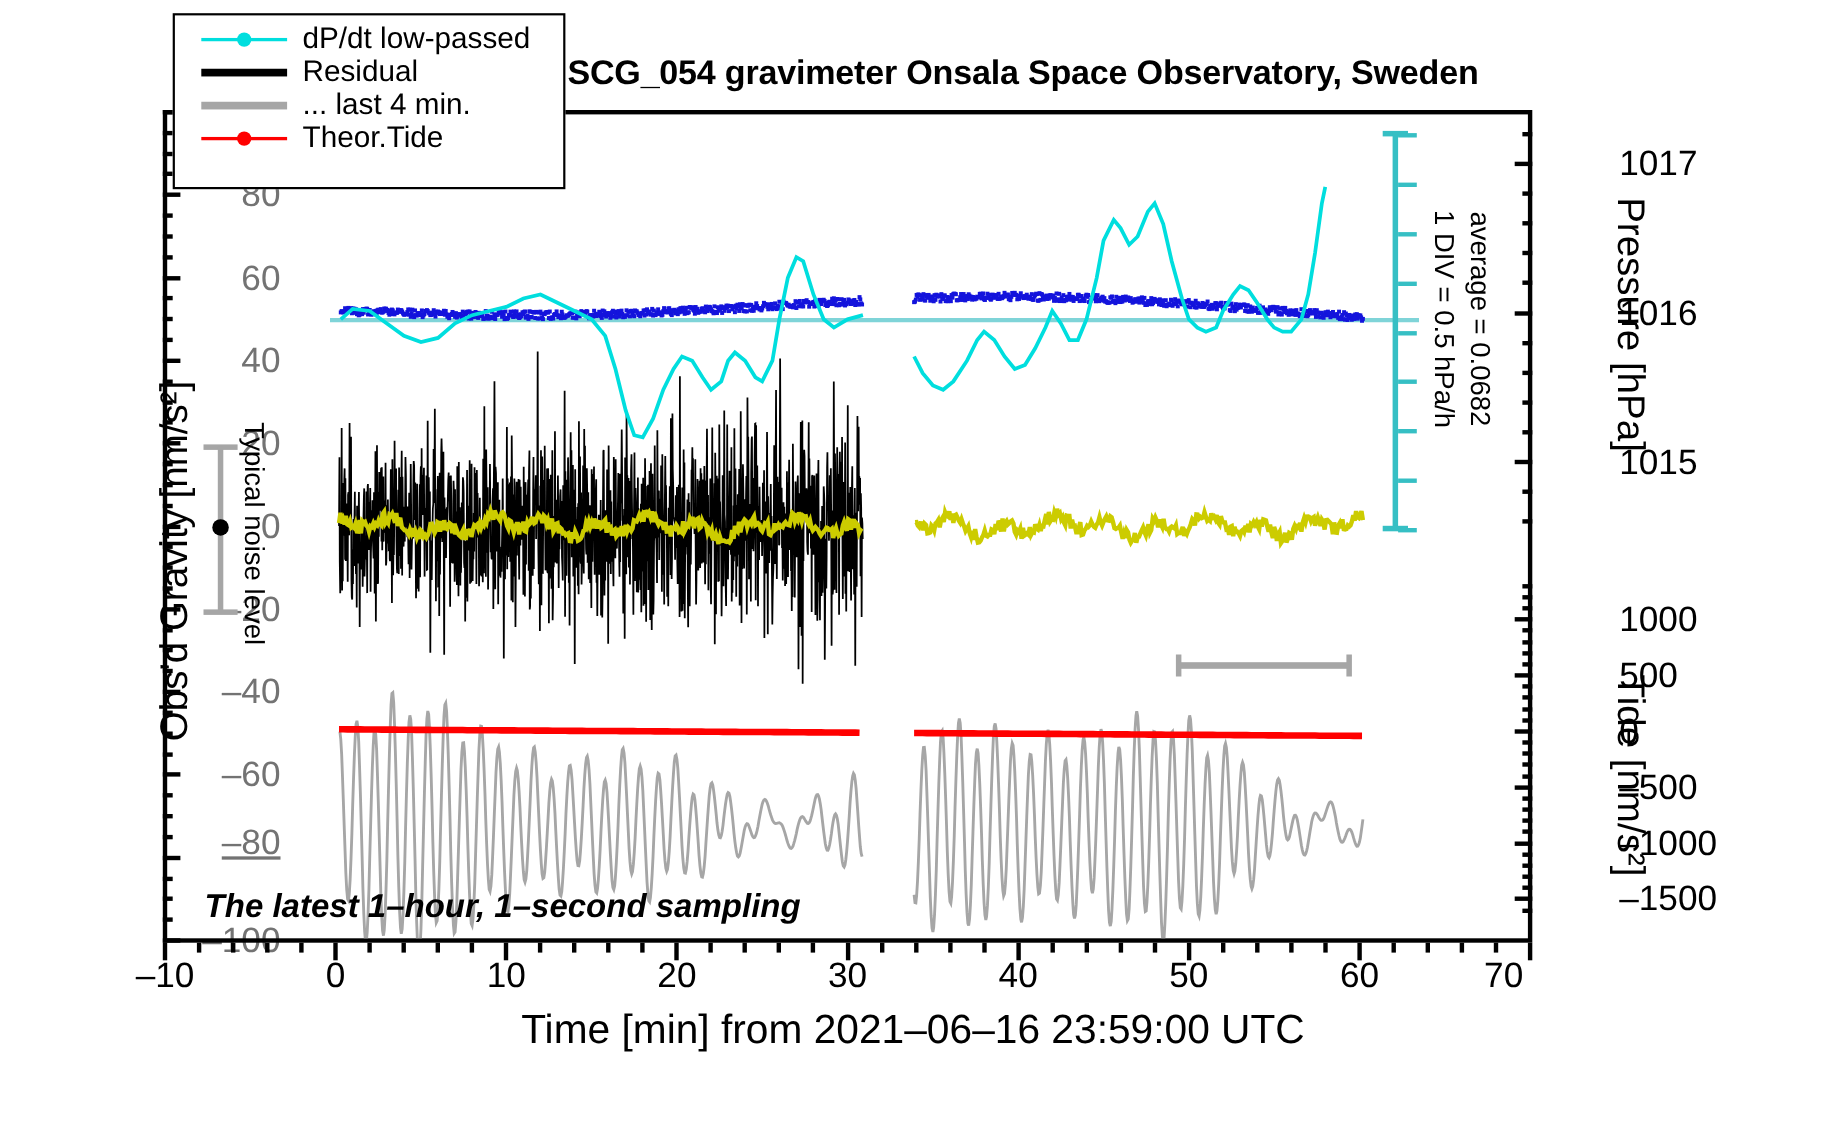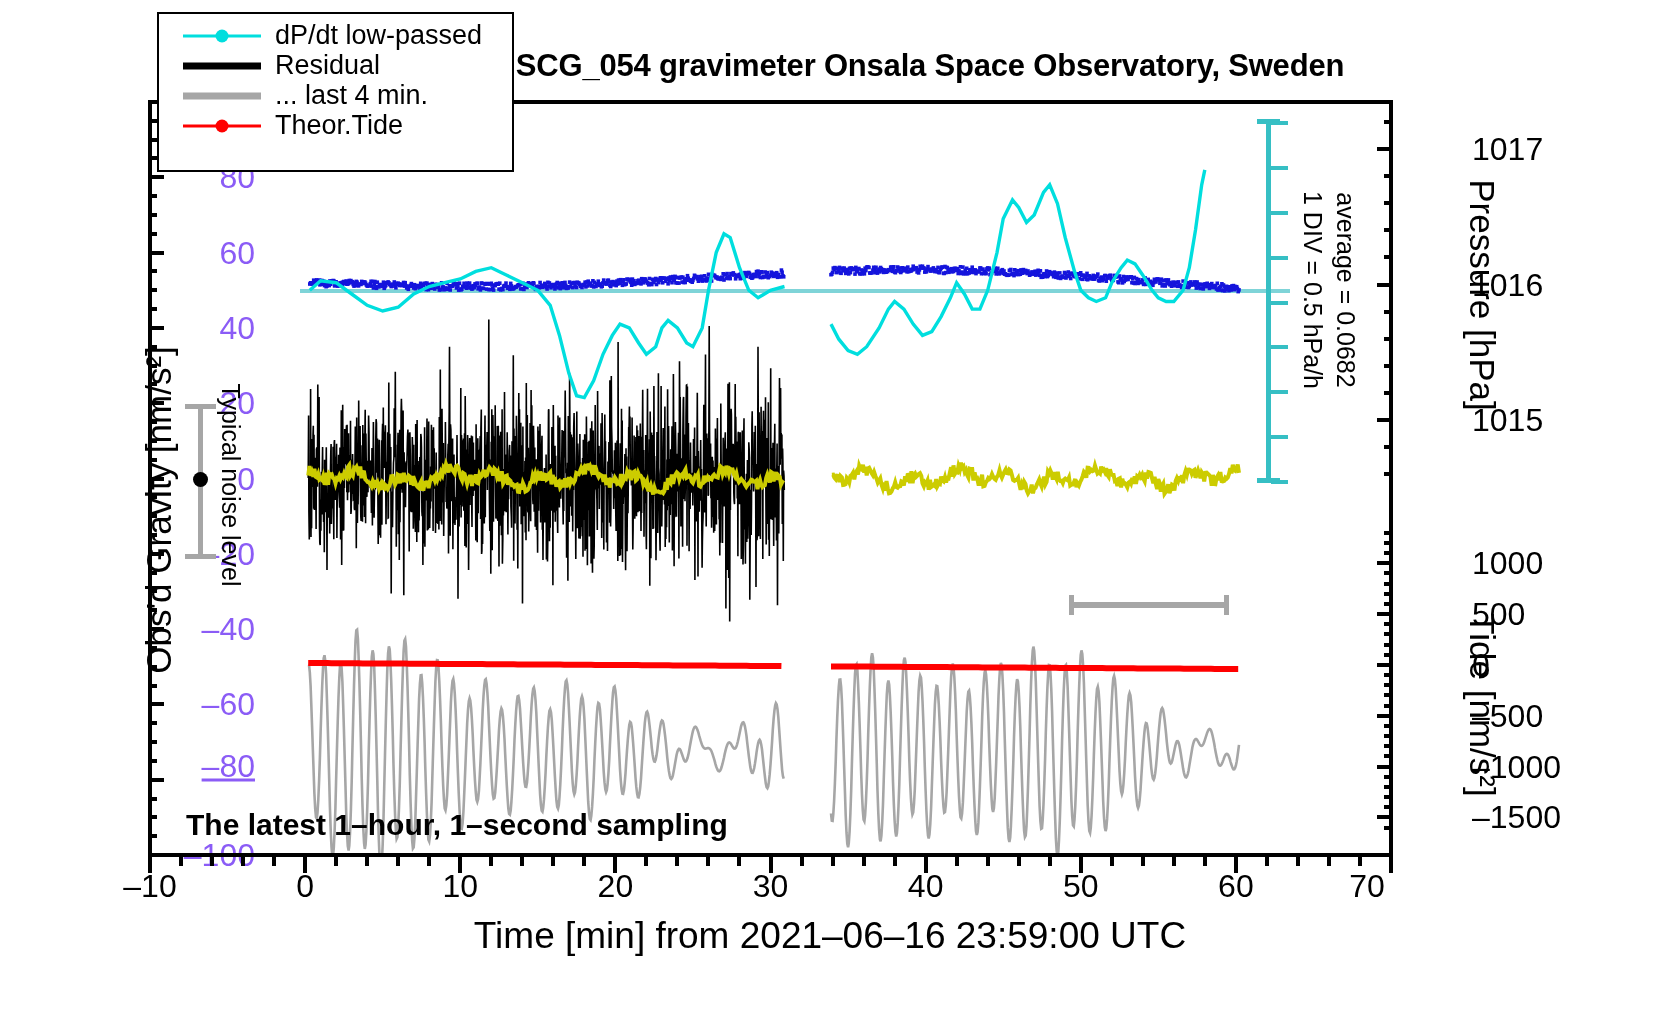--- a/index.html
+++ b/index.html
@@ -6,21 +6,21 @@
   body{width:1660px;height:1020px;font-family:"Liberation Sans",sans-serif;overflow:hidden;}
   #root{position:relative;width:1660px;height:1020px;background:#ffffff;}
 
   
   .plot-frame{position:absolute;left:148px;top:100px;width:1245px;height:757px;
     border-left:4px solid #000;border-right:4px solid #000;border-top:4px solid #000;border-bottom:4px solid #000;
     box-sizing:border-box;}
 
   
   .ytick-l{position:absolute;right:1405px;text-align:right;width:120px;
-    font-size:32px;color:#8b5cf6;font-family:"Liberation Sans",sans-serif;transform:translateY(-50%);}
+    font-size:32px;color:#737373;font-family:"Liberation Sans",sans-serif;transform:translateY(-50%);}
   .ytick-mark-l{position:absolute;left:148px;width:16px;height:4px;background:#000;transform:translateY(-50%);}
   .ytick-mark-l.minor{width:9px;}
   .ylabel-left{position:absolute;left:-5px;top:50%;transform:translateY(-50%) rotate(-90deg);
     transform-origin:center center;white-space:nowrap;font-size:35px;}
   #ylabel-left-wrap{position:absolute;left:0px;top:300px;width:60px;height:420px;}
 
   
   .xtick{position:absolute;top:868px;font-size:32px;text-align:center;width:120px;transform:translateX(-50%);}
   .xtick-mark{position:absolute;top:857px;width:4px;height:16px;background:#000;transform:translateX(-50%);}
   .xtick-mark.minor{height:9px;}
@@ -45,21 +45,21 @@
   .legend-row{display:flex;align-items:center;height:29px;margin-top:1px;}
   .legend-swatch{width:78px;height:29px;position:relative;margin-left:24px;flex:0 0 78px;}
   .legend-line{position:absolute;top:50%;left:0;width:78px;height:3px;transform:translateY(-50%);}
   .legend-line.thick{height:7px;}
   .legend-dot{position:absolute;top:50%;left:50%;width:13px;height:13px;border-radius:50%;
     transform:translate(-50%,-50%);}
   .legend-text{font-size:27px;margin-left:14px;white-space:nowrap;}
 
   
   .note{position:absolute;font-size:30px;font-weight:bold;white-space:nowrap;}
-  #note-left{left:186px;top:808px;}
+  #note-left{left:186px;top:808px;font-style:italic;}
   #note-right{left:946px;top:808px;}
 
   
   #noise-bar{position:absolute;left:198px;top:406px;width:5px;height:152px;background:#a6a6a6;}
   #noise-cap-top{position:absolute;left:185px;top:404px;width:31px;height:5px;background:#a6a6a6;}
   #noise-cap-bot{position:absolute;left:185px;top:554px;width:31px;height:5px;background:#a6a6a6;}
   #noise-dot{position:absolute;left:193px;top:472px;width:15px;height:15px;border-radius:50%;background:#000;}
   #noise-label-wrap{position:absolute;left:210px;top:390px;width:40px;height:190px;}
   #noise-label{position:absolute;left:50%;top:50%;transform:translate(-50%,-50%) rotate(90deg);
     white-space:nowrap;font-size:25px;}

